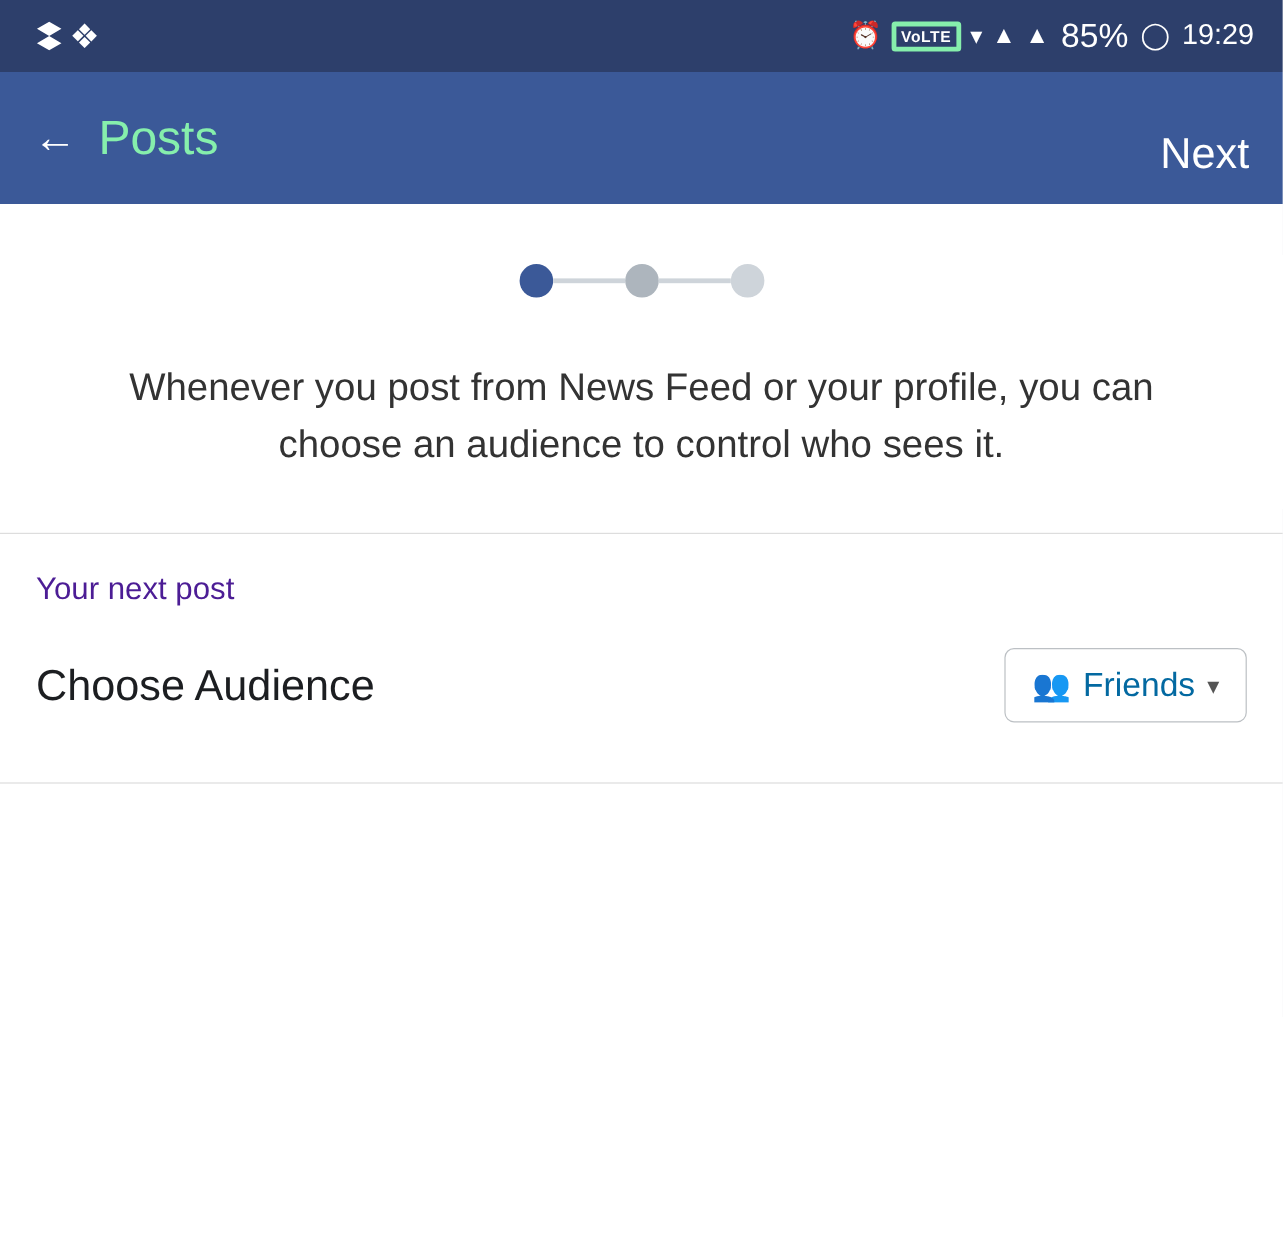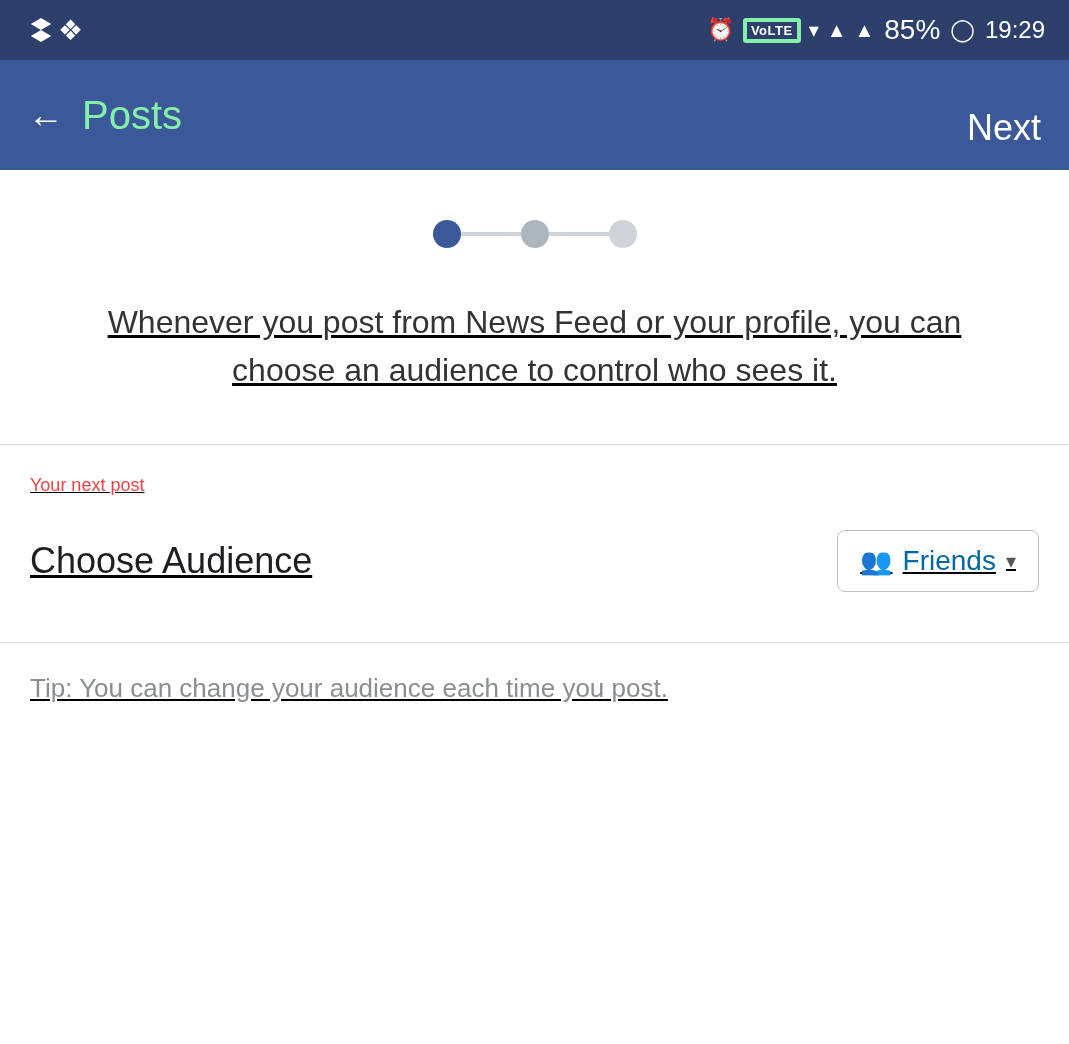--- a/index.html
+++ b/index.html
@@ -109,21 +109,20 @@
       cursor: pointer;
       margin-top: 26px;
     }
 
     
     .main-content {
       background: white;
       height: calc(1044px - 60px - 110px);
       display: flex;
       flex-direction: column;
-      text-decoration: underline;
     }
 
     
     .progress-dots {
       display: flex;
       align-items: center;
       justify-content: center;
       padding: 50px 0 40px 0;
       gap: 0;
     }
@@ -168,22 +167,22 @@
       background: #ddd;
       margin: 0 0;
     }
 
     
     .section {
       padding: 30px 30px 20px 30px;
     }
 
     .section-label {
-      color: #ef4444;
-      font-size: 18px;
+      color: #4c1d95;
+      font-size: 26px;
       font-weight: 500;
       margin-bottom: 24px;
     }
 
     
     .audience-row {
       display: flex;
       align-items: center;
       justify-content: space-between;
       padding: 10px 0 30px 0;
@@ -286,15 +285,14 @@
       <button class="audience-button">
         <span class="friends-icon">👥</span>
         <span class="audience-button-text">Friends</span>
         <span class="chevron-down">▾</span>
       </button>
     </div>
   </div>
 
   <div class="divider"></div>
 
-  <p class="tip-text">Tip: You can change your audience each time you post.</p>
 
 </div>
 
 </body></html>

